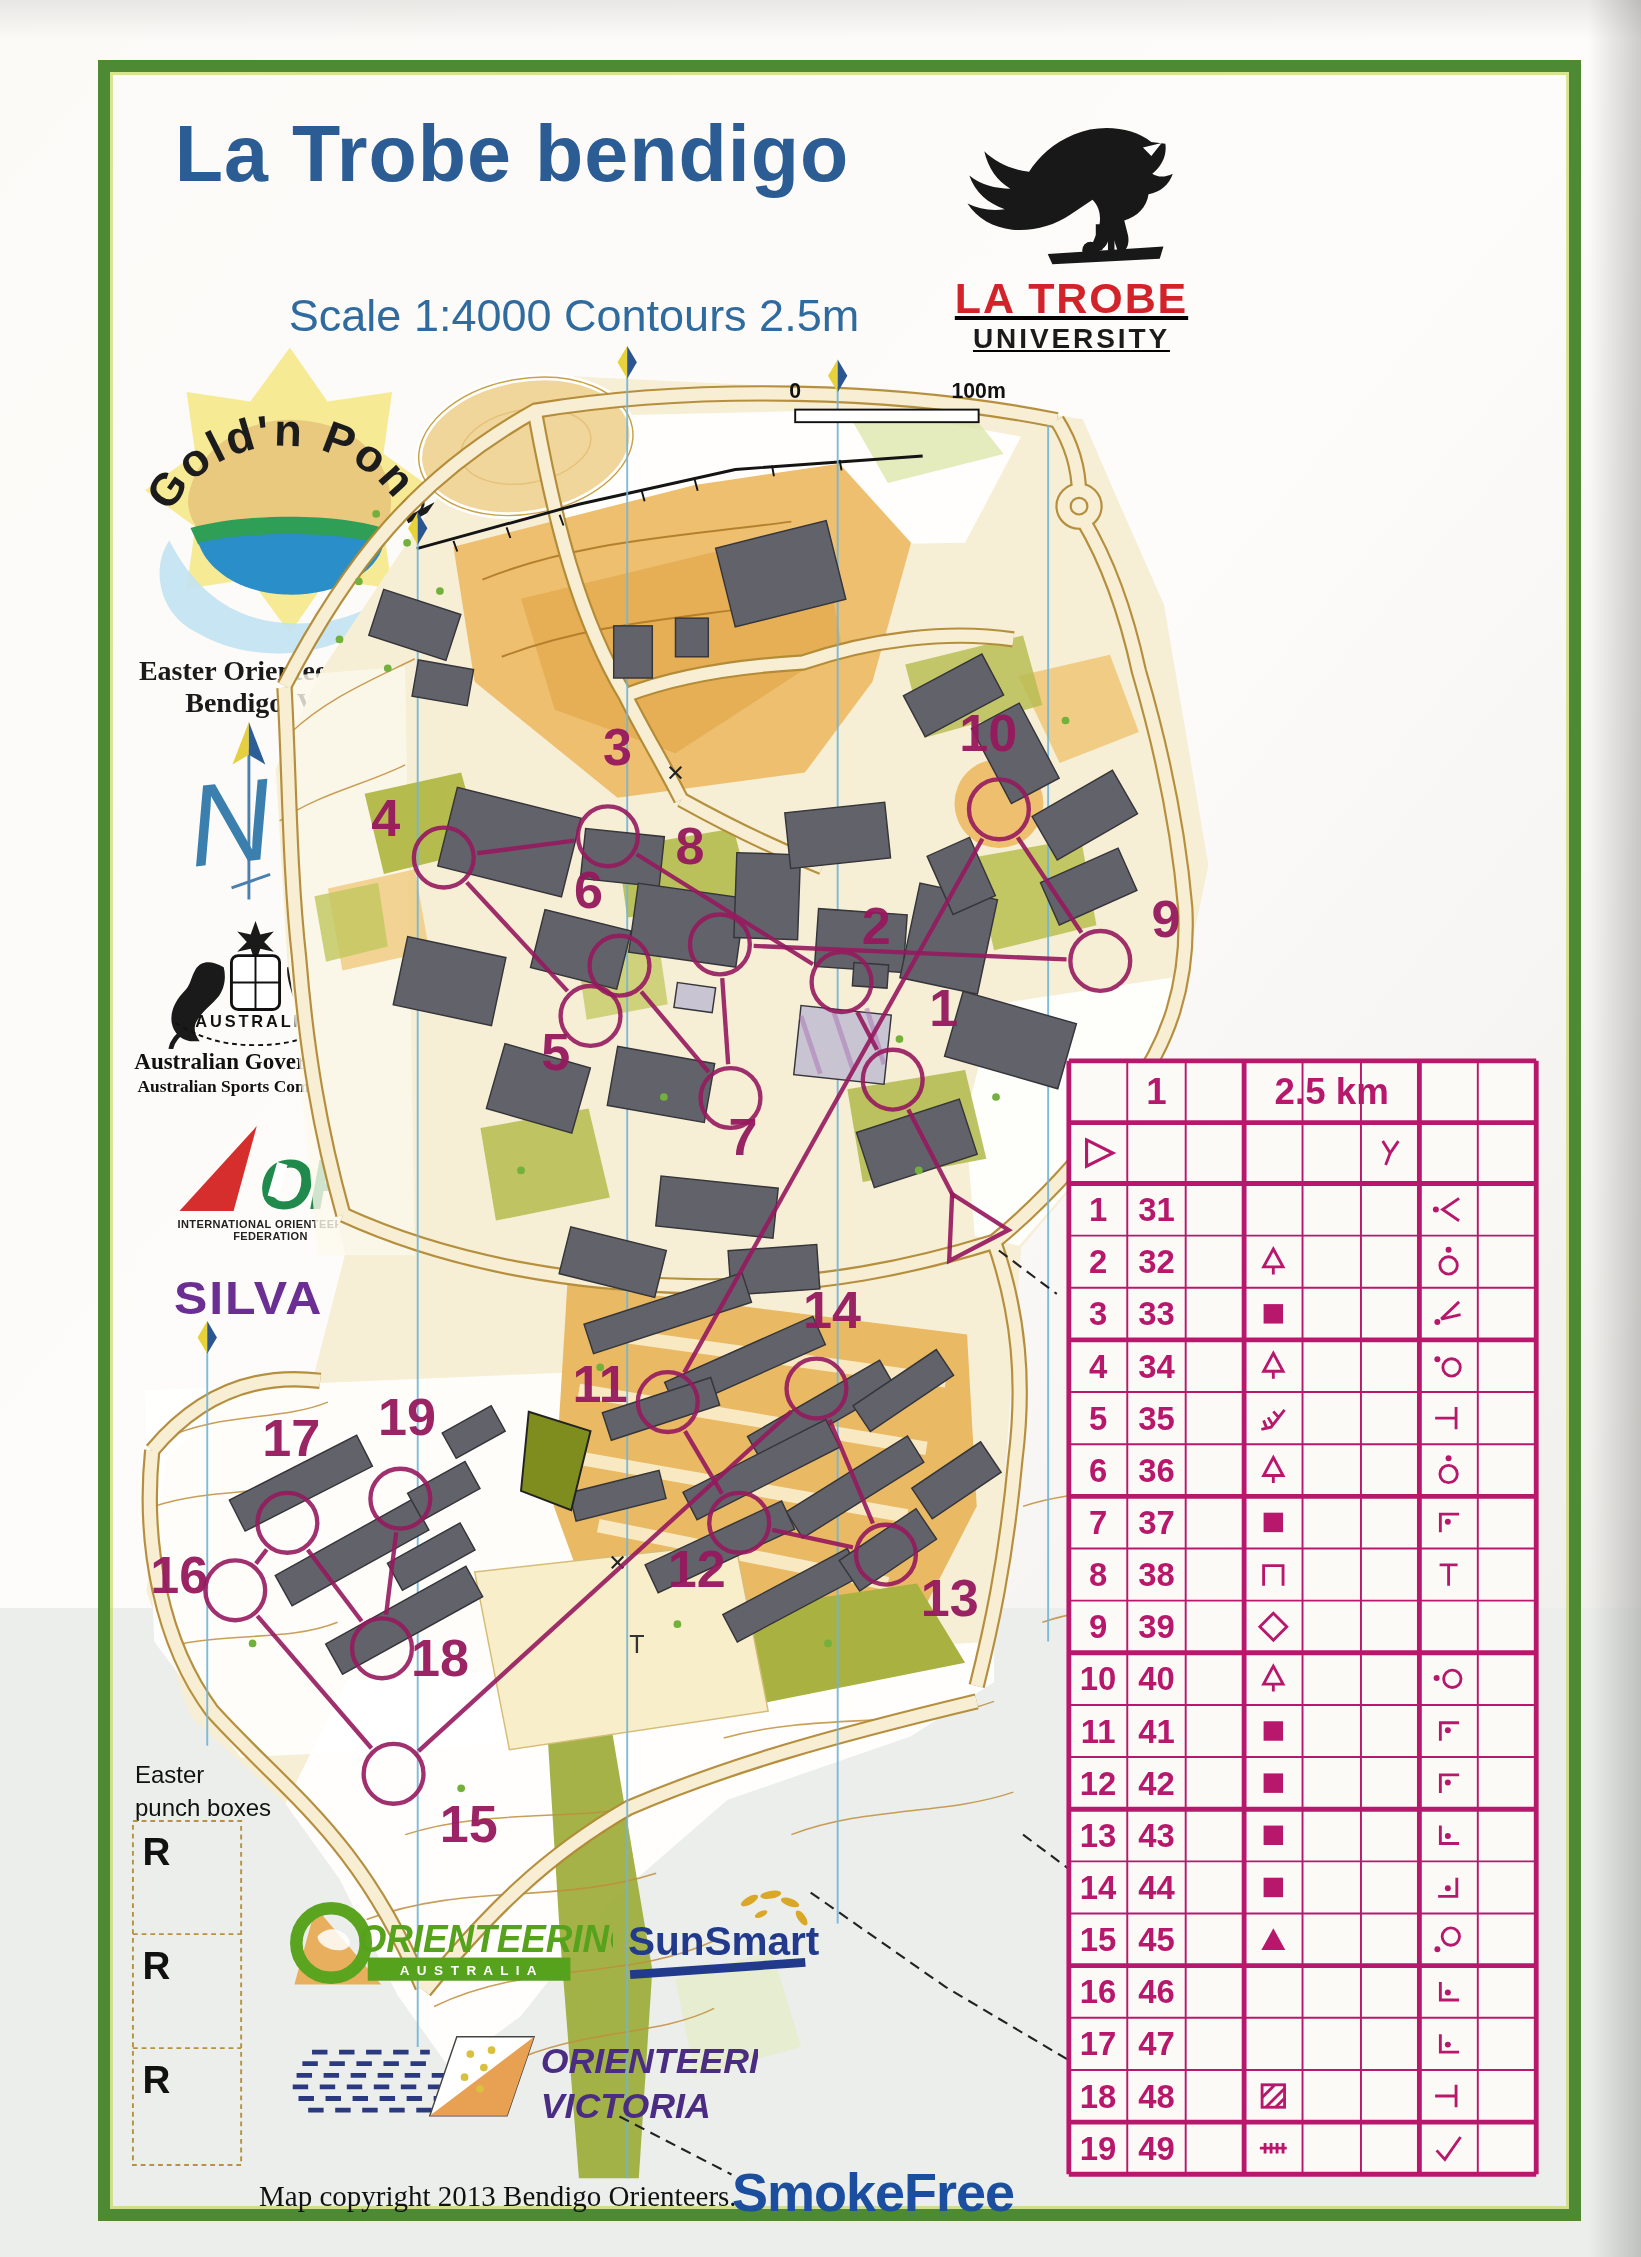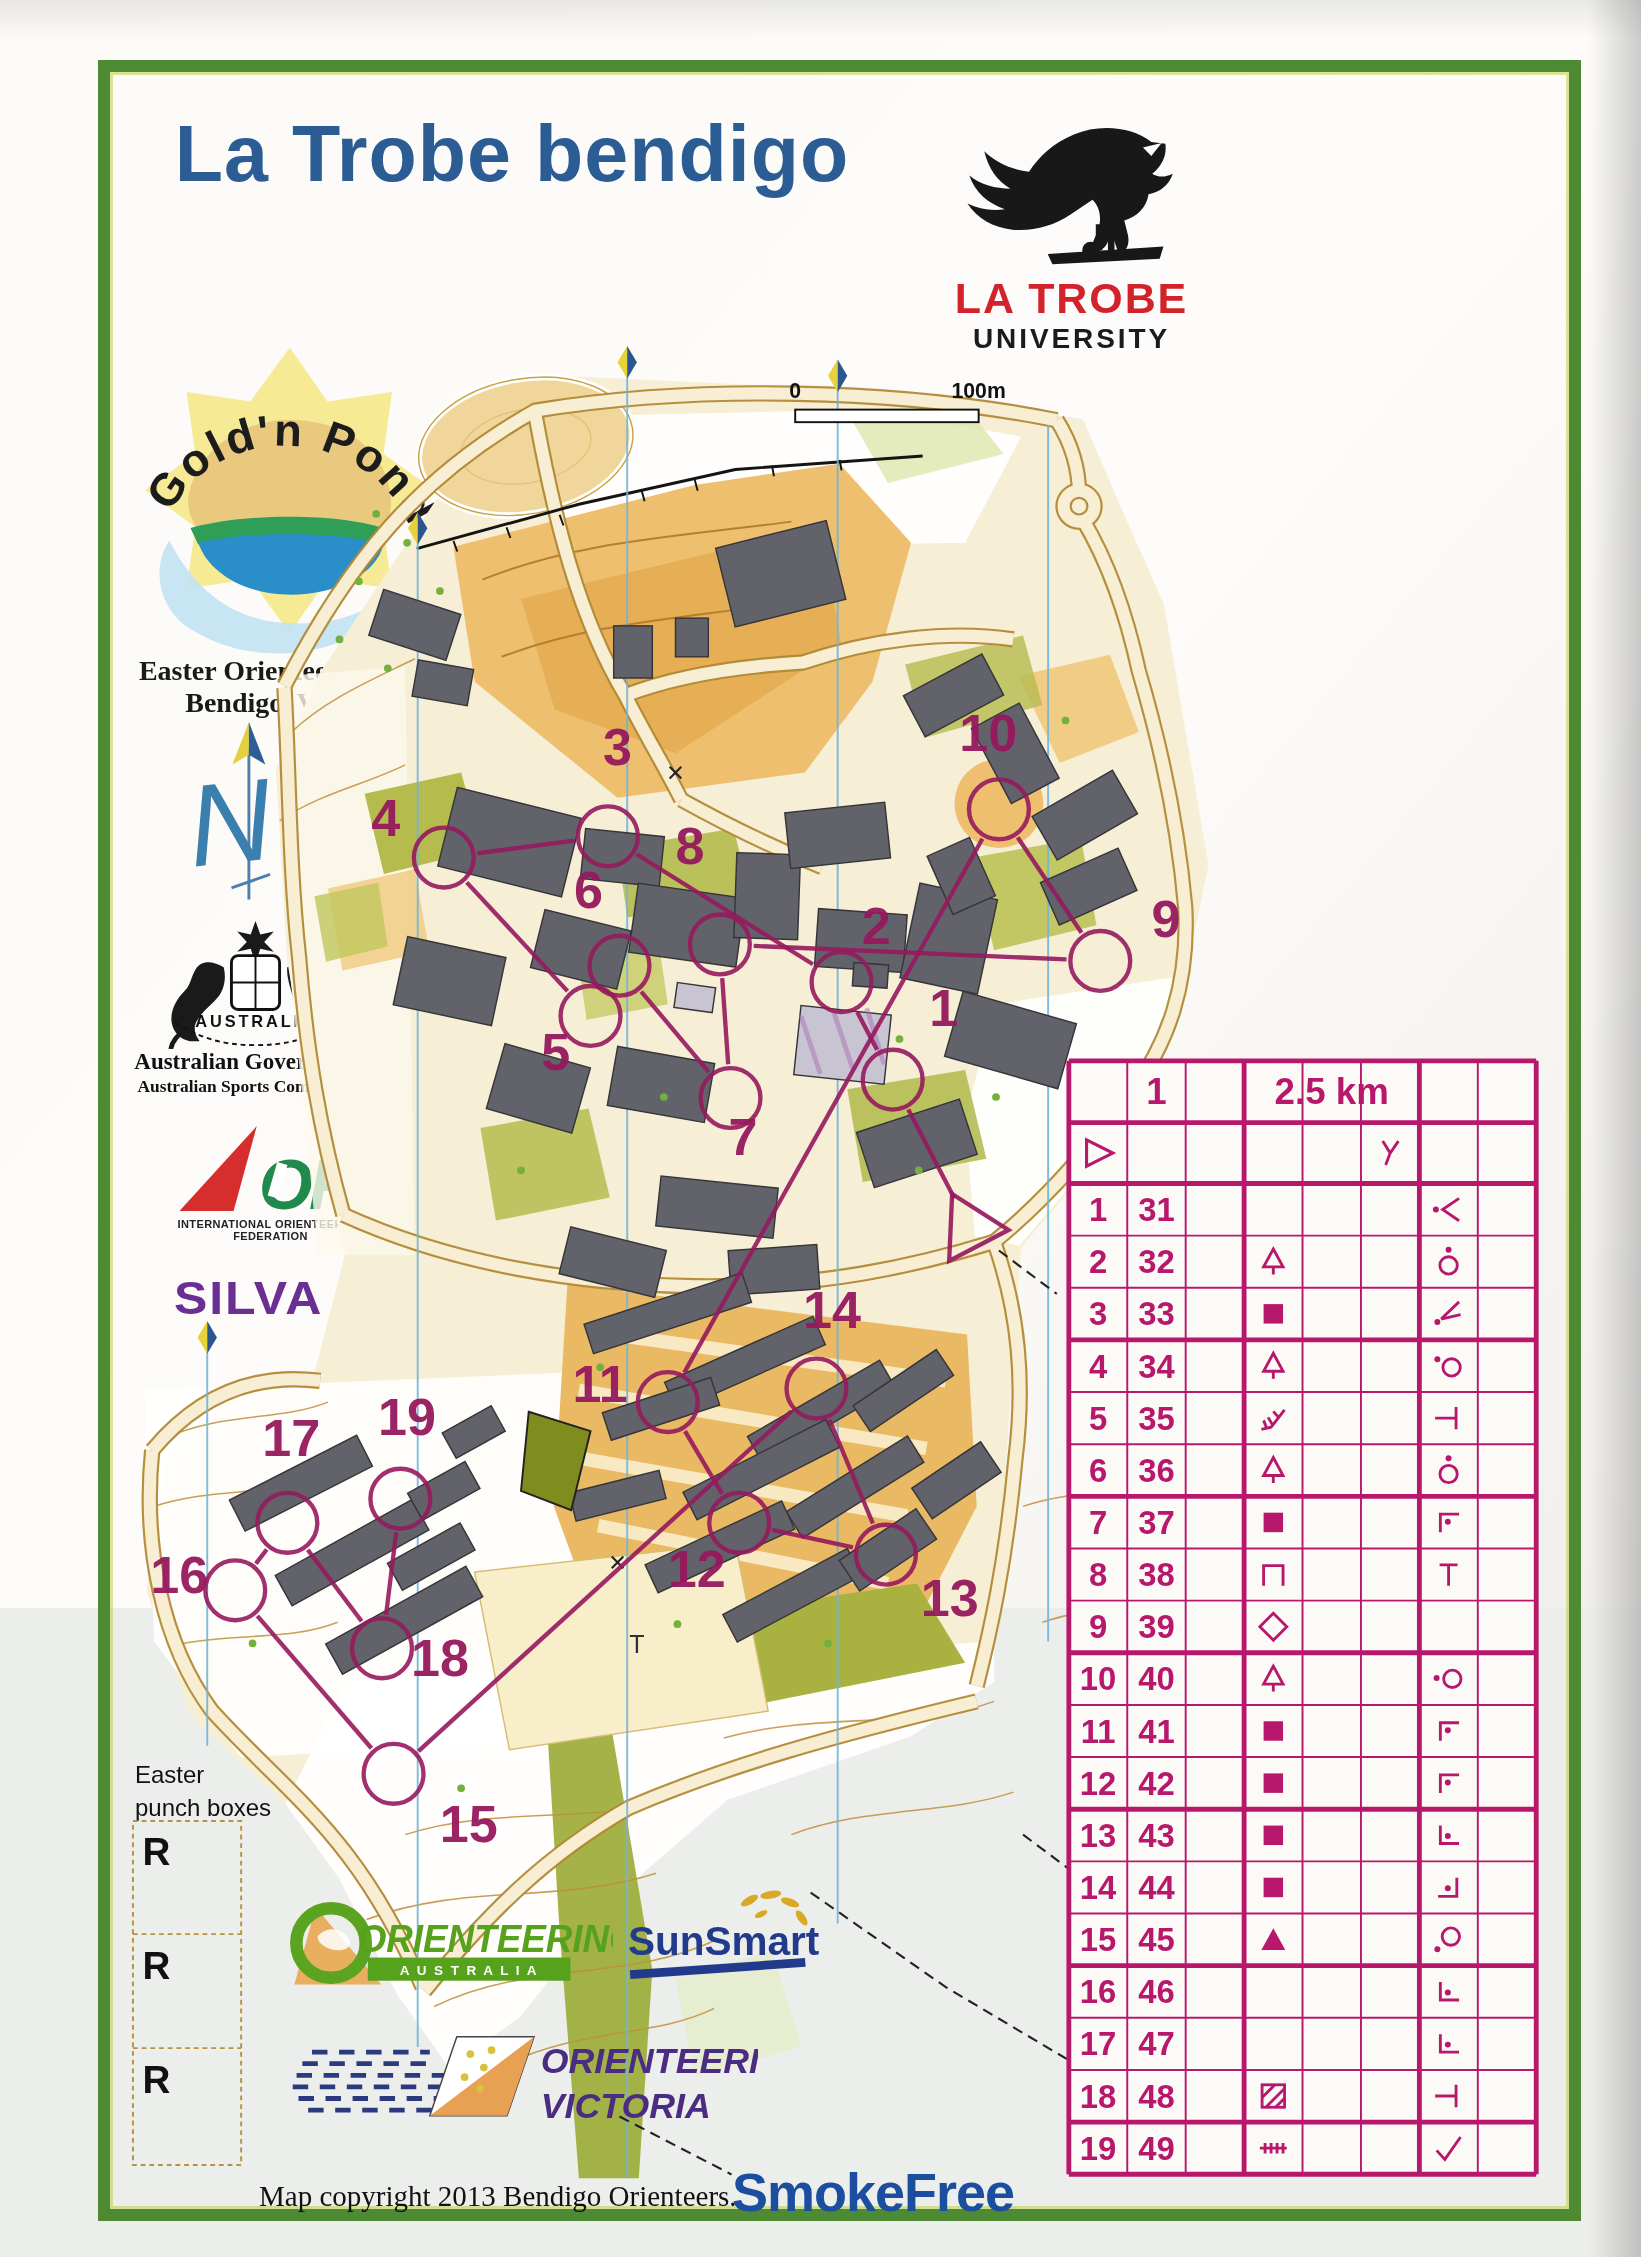--- a/index.html
+++ b/index.html
@@ -13,21 +13,21 @@
          background:linear-gradient(180deg,rgba(0,0,0,.08),rgba(0,0,0,0));}
   .frame{position:absolute;left:98px;top:60px;width:1483px;height:2161px;
          border:12.6px solid #4e8a33;box-sizing:border-box;
          box-shadow:inset 0 0 0 2.9px rgba(186,208,62,.55);}
   .title{position:absolute;left:97px;top:108px;width:830px;text-align:center;
          font-size:79px;font-weight:bold;color:#2b5c94;letter-spacing:1px;}
   .sub1{position:absolute;left:251px;top:232px;width:647px;text-align:center;
          font-size:43px;color:#2f6b9e;}
   .sub2{position:absolute;left:212px;top:290px;width:724px;text-align:center;
          font-size:45px;color:#2f6b9e;}
-  .lt-logo{position:absolute;left:917px;top:114px;width:309px;text-align:center;}
+  .lt-logo{position:absolute;left:917px;top:114px;width:309px;text-align:center;text-decoration:underline;}
   .lt-red{font-size:43px;font-weight:800;color:#d2232a;letter-spacing:1.9px;margin-top:1.9px;}
   .lt-black{font-size:28px;font-weight:bold;color:#1b1b1b;letter-spacing:2.9px;}
   .easter{position:absolute;left:106px;top:655px;width:367px;text-align:center;
          font-family:"Liberation Serif",serif;font-weight:bold;font-size:28px;color:#1a1a1a;line-height:1.15;}
   .gov-cap1{position:absolute;left:126px;top:1049px;width:251px;text-align:center;
          font-family:"Liberation Serif",serif;font-size:23px;font-weight:bold;color:#111;}
   .gov-cap2{position:absolute;left:126px;top:1076px;width:251px;text-align:center;
          font-family:"Liberation Serif",serif;font-size:17.4px;font-weight:bold;color:#111;}
   .iof-cap{position:absolute;left:145px;top:1218px;width:251px;text-align:center;
          font-size:11px;font-weight:bold;color:#222;letter-spacing:0.4px;}
@@ -41,20 +41,21 @@
   .abs{position:absolute;}
   svg text{font-family:"Liberation Sans",sans-serif;}
 </style>
 </head>
 <body>
 
 <div class="paper">
   <div class="frame"></div>
 
   <div class="title">La Trobe bendigo</div>
+  <div class="sub2">Scale 1:4000  Contours 2.5m</div>
 
   <div class="lt-logo">
     <svg width="232" height="154" viewBox="0 0 240 165">
       <path d="M205,30 C185,14 150,10 122,22 C100,31 84,46 74,62 C56,60 38,52 26,40 C30,58 40,72 54,80 C38,80 22,76 10,66 C16,84 30,96 48,102 C34,104 20,102 8,96 C18,112 36,122 56,124 C78,126 100,120 118,108 L142,92 C150,100 152,112 148,124 L138,148 C146,150 154,146 158,138 L162,126 L170,150 C178,148 182,140 180,130 L176,114 C190,110 200,100 202,86 C214,84 224,76 228,64 C220,68 212,68 206,64 C216,56 222,44 220,32 Z" fill="#181818"></path>
       <path d="M196,36 L216,31 L205,45 Z" fill="#ffffff"></path>
       <path d="M149,118 L149,146 M162,120 L162,146" stroke="#181818" stroke-width="7"></path>
       <path d="M94,150 L218,142 L214,155 L99,161 Z" fill="#181818"></path>
       <circle cx="140" cy="146" r="9" fill="#181818"></circle>
     </svg>
     <div class="lt-red">LA TROBE</div>

